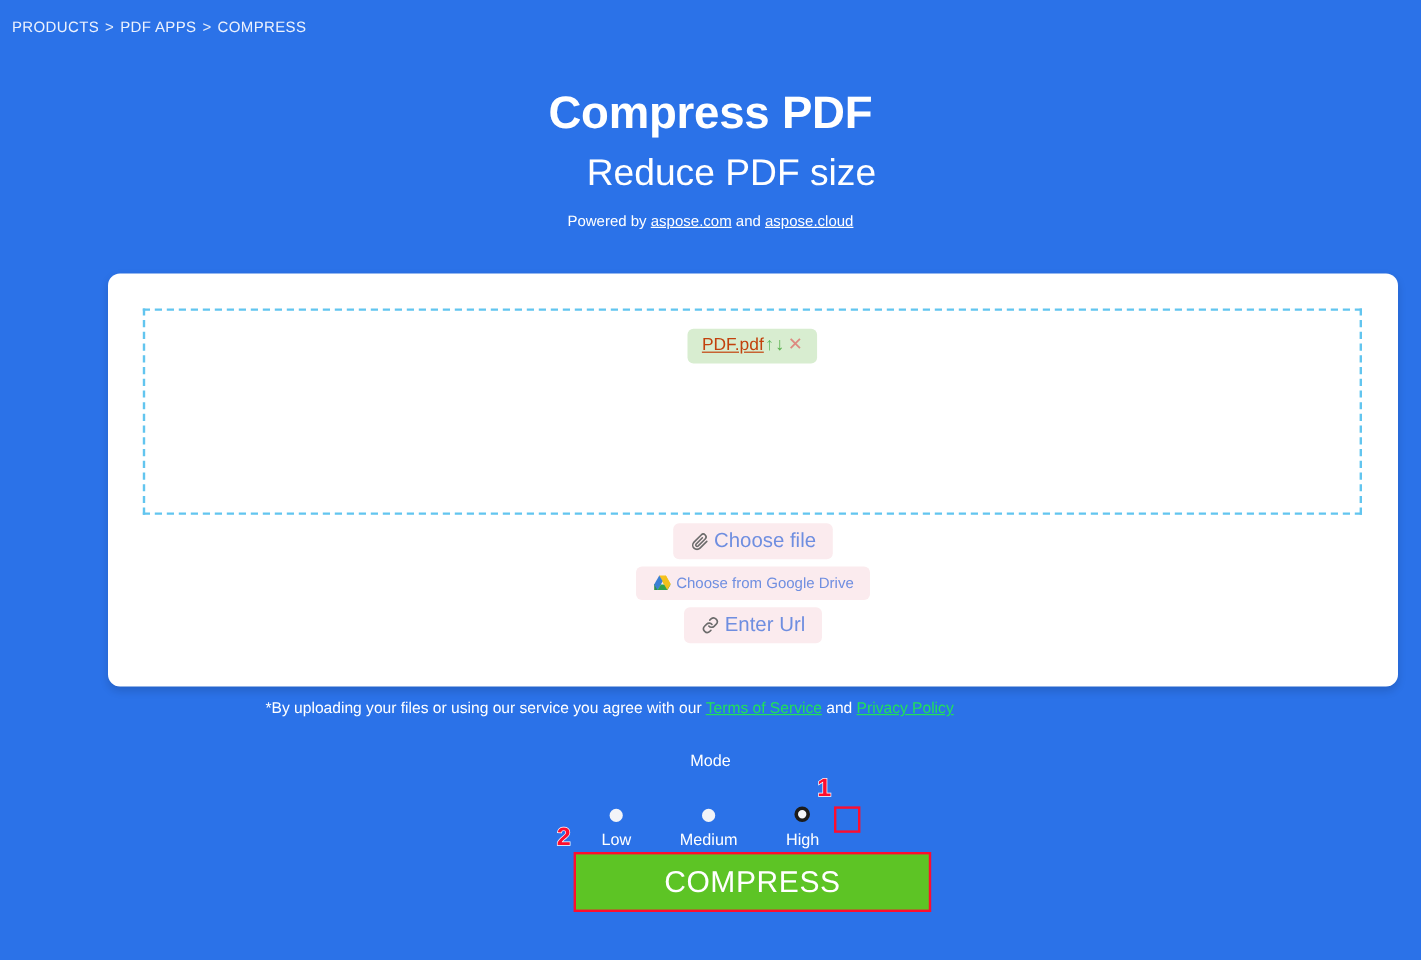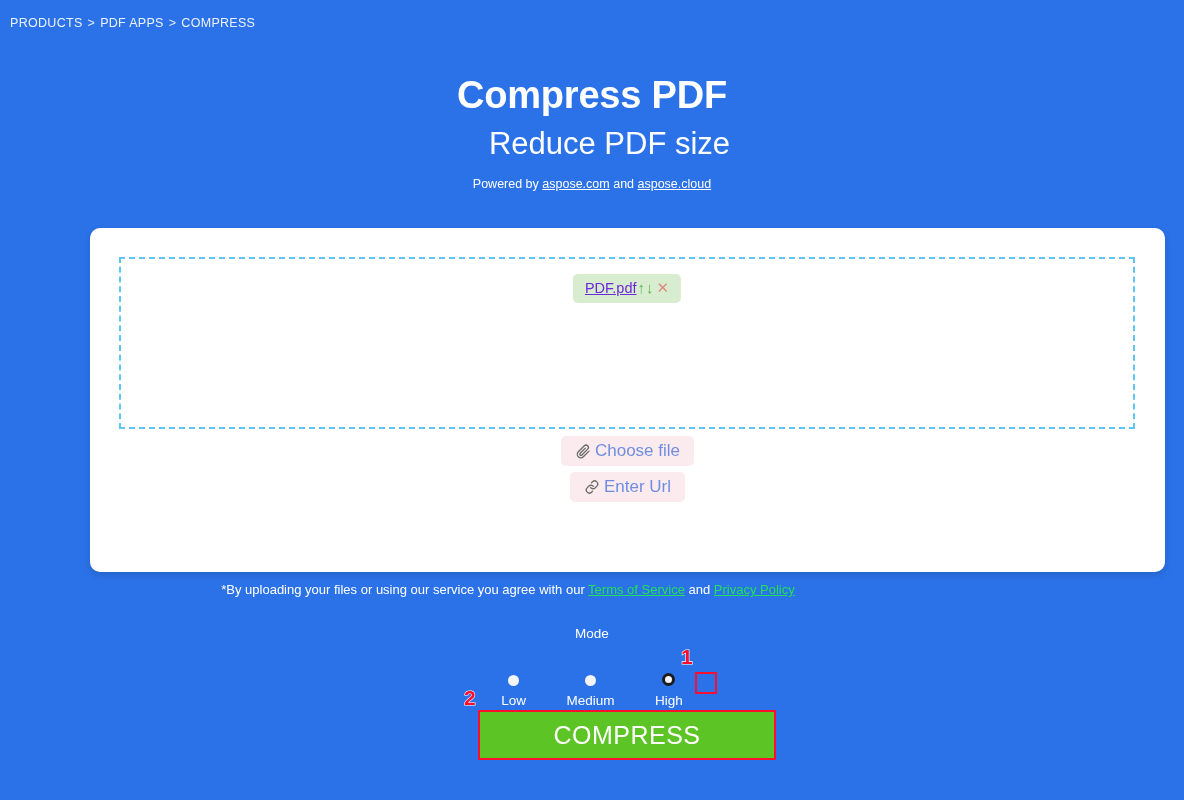--- a/index.html
+++ b/index.html
@@ -92,21 +92,21 @@
     background: #d8edd0;
     border-radius: 5px;
     padding: 6px 12px 7px 12px;
     display: flex;
     align-items: center;
     font-size: 14.5px;
     line-height: 16px;
     white-space: nowrap;
   }
   .file-chip .fname {
-    color: #6d28d9;
+    color: #c2410c;
     text-decoration: underline;
     font-size: 14.5px;
   }
   .file-chip .icn {
     font-size: 15px;
     margin-left: 1px;
     line-height: 16px;
   }
   .icn.up   { color: #5fb85f; }
   .icn.down { color: #5bb24f; }
@@ -266,20 +266,32 @@
         <span class="clip-ic">
           <svg width="16" height="16" viewBox="0 0 24 24" fill="none" stroke="#6b6b6b" stroke-width="2" stroke-linecap="round">
             <path d="M21 12.2l-8.5 8.5a5.3 5.3 0 0 1-7.5-7.5l9-9a3.5 3.5 0 0 1 5 5l-9 9a1.8 1.8 0 0 1-2.5-2.5l8-8"></path>
           </svg>
         </span>
         <span>Choose file</span>
       </button>
     </div>
 
     <div class="btn-row">
+      <button class="pink-btn mid">
+        <span class="clip-ic">
+          <svg width="16" height="16" viewBox="0 0 24 24">
+            <path d="M7.7 2.5h8.6l6 10.4h-8.6z" fill="#f7c21c"></path>
+            <path d="M1.7 12.9h8.6l-4.3 7.5H1.7z" fill="#2f8f4e" transform="translate(0,0)"></path>
+            <path d="M8.1 2.5L1.7 13.5l4.3 7.1L12.4 9.6z" fill="#3b7fd4"></path>
+            <path d="M6 20.6h12.3l4-7H10.1z" fill="#31a14b"></path>
+            <path d="M16.3 2.5l6 10.8-4.2 7.3-6.1-10.7z" fill="#f2c01b"></path>
+          </svg>
+        </span>
+        <span>Choose from Google Drive</span>
+      </button>
     </div>
 
     <div class="btn-row">
       <button class="pink-btn big">
         <span class="link-ic">
           <svg width="16" height="16" viewBox="0 0 24 24" fill="none" stroke="#6b6b6b" stroke-width="2" stroke-linecap="round">
             <path d="M10 13a4.5 4.5 0 0 0 6.6.4l2.7-2.7a4.6 4.6 0 0 0-6.5-6.5l-1.6 1.5"></path>
             <path d="M14 11a4.5 4.5 0 0 0-6.6-.4l-2.7 2.7a4.6 4.6 0 0 0 6.5 6.5l1.5-1.5"></path>
           </svg>
         </span>

